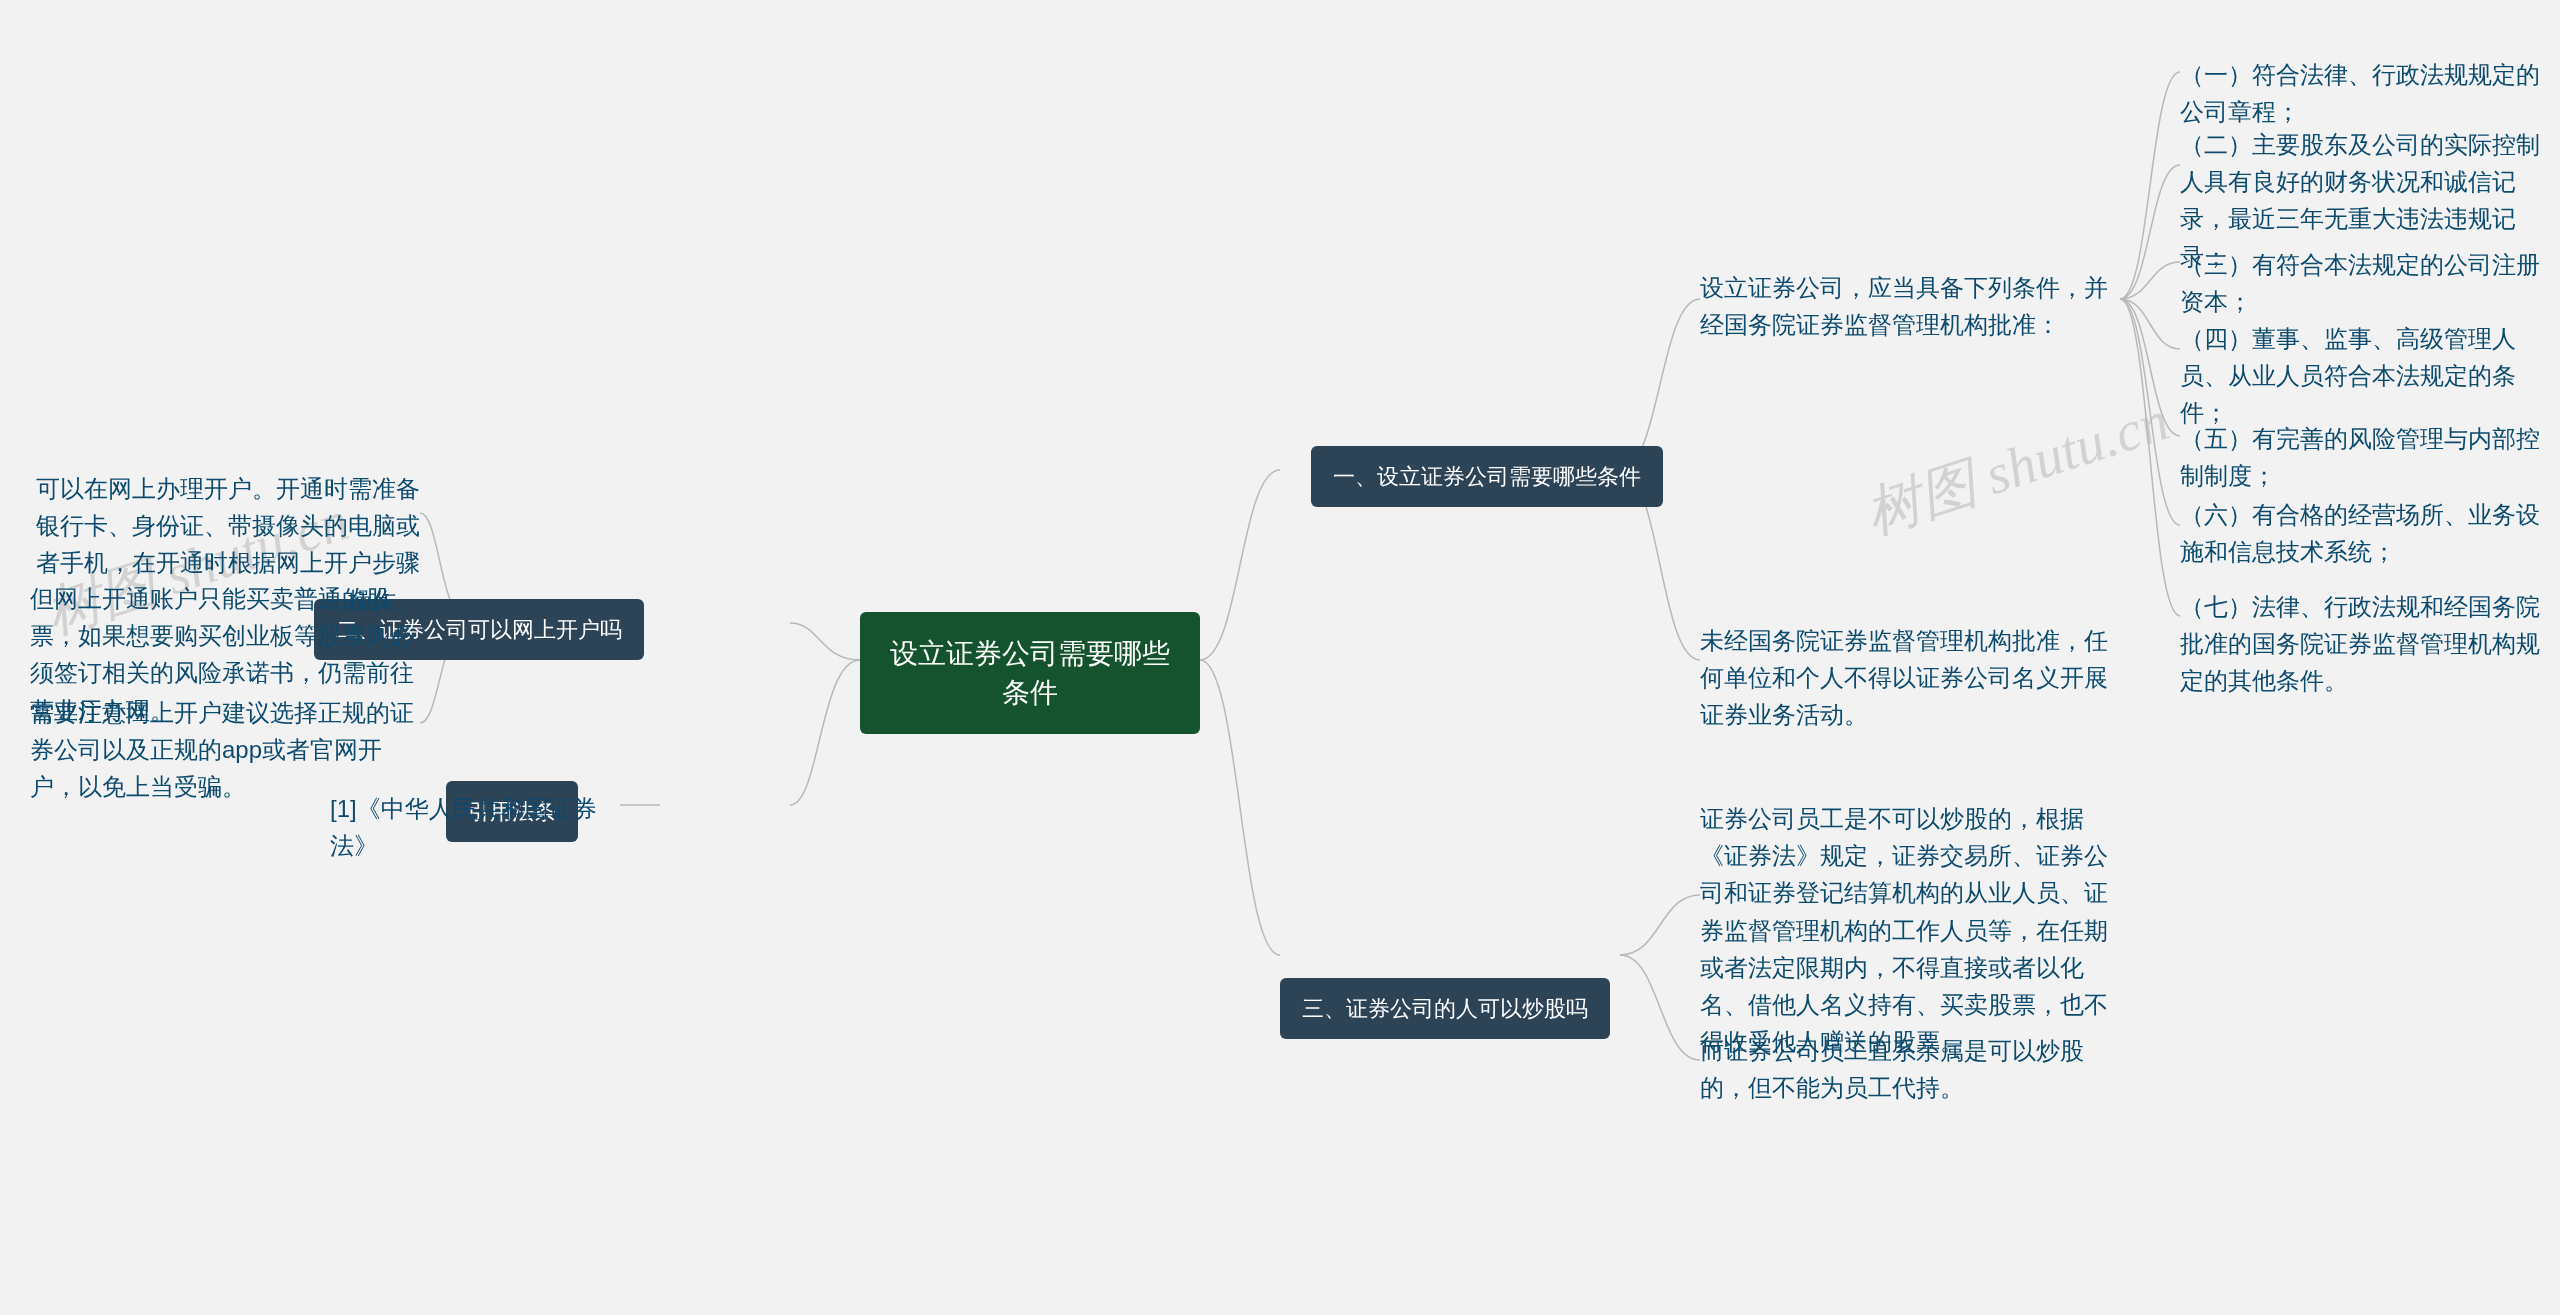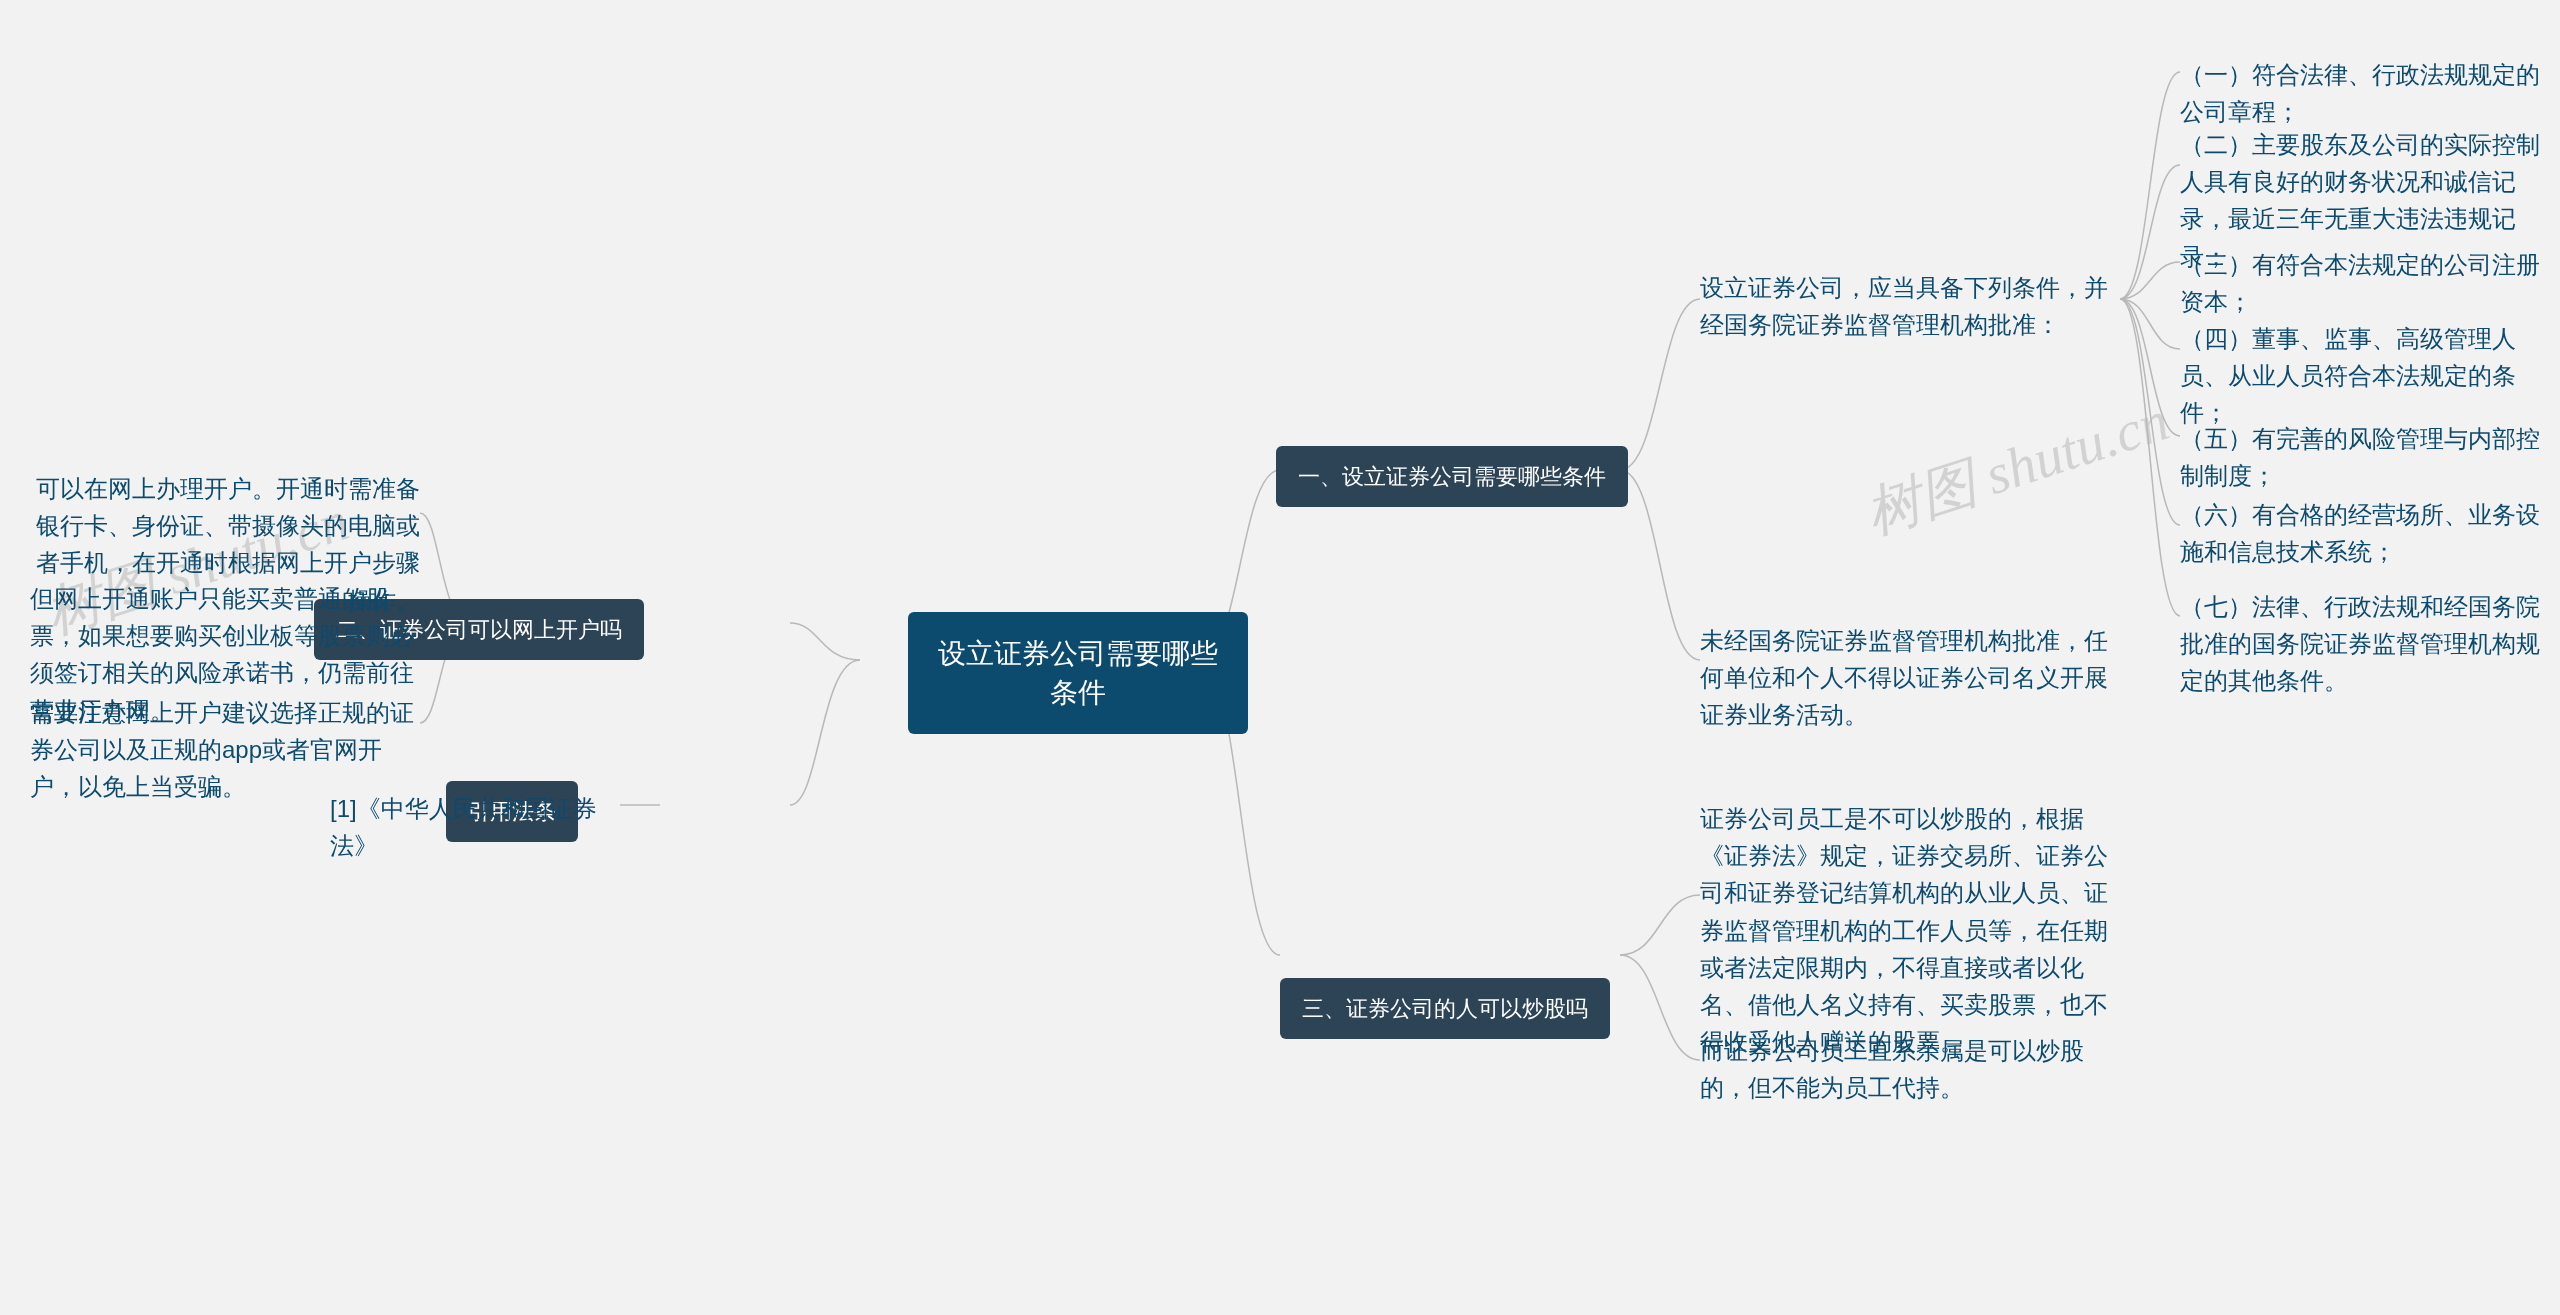--- a/index.html
+++ b/index.html
@@ -21,27 +21,26 @@
     padding: 12px 20px;
     border-radius: 6px;
     font-size: 22px;
     line-height: 1.5;
     display: flex;
     align-items: center;
     justify-content: center;
     text-align: center;
   }
   .root {
-    background: #0c4a6e;
+    background: #14532d;
     color: #fff;
     font-size: 28px;
     line-height: 1.4;
     width: 340px;
     padding: 22px 20px;
-    margin-left: 48px;
   }
   .branch {
     background: #2d4356;
     color: #fff;
     font-size: 22px;
     padding: 14px 22px;
   }
   .leaf {
     color: #0c4a6e;
     font-size: 24px;
@@ -131,21 +130,21 @@
       <path d="M 470 623 C 440 623, 440 623, 420 623"></path>
       <path d="M 470 623 C 440 623, 440 723, 420 723"></path>
 
       <path d="M 660 805 C 635 805, 635 805, 620 805"></path>
     </svg>
 
     <div class="node root" data-name="root-node" style="left:860px; top:612px;">
       <span data-name="root-title">设立证券公司需要哪些条件</span>
     </div>
 
-    <div class="node branch" data-name="branch-1" style="left:1276px; top:446px;">
+    <div class="node branch" data-name="branch-1" style="left:1311px; top:446px;">
       <span data-name="branch-1-label">一、设立证券公司需要哪些条件</span>
     </div>
     <div class="node branch" data-name="branch-3" style="left:1280px; top:931px;margin-top:47px;">
       <span data-name="branch-3-label">三、证券公司的人可以炒股吗</span>
     </div>
 
     <div class="node branch" data-name="branch-2" style="left:470px; top:599px;">
       <span data-name="branch-2-label">二、证券公司可以网上开户吗</span>
     </div>
     <div class="node branch" data-name="branch-4" style="left:660px; top:781px;">

